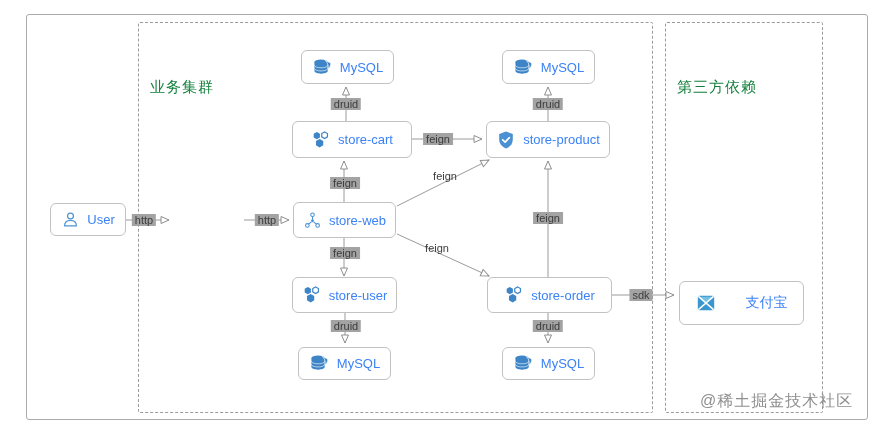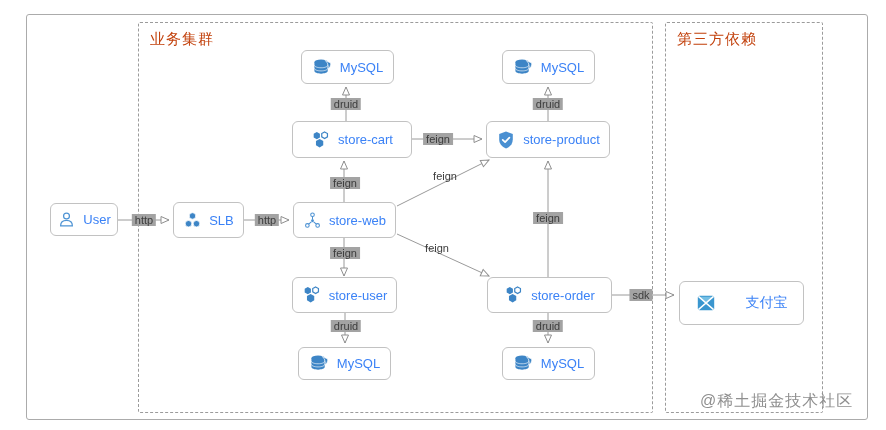--- a/index.html
+++ b/index.html
@@ -9,22 +9,22 @@
   }
   .outer {
     position:absolute; left:26px; top:14px; width:842px; height:406px;
     border:1px solid #ababab; border-radius:3px; box-sizing:border-box; z-index:0;
   }
   .group {
     position:absolute; border:1px dashed #9b9b9b; border-radius:2px;
     box-sizing:border-box; z-index:1;
   }
   .group-label {
-    display:block; font-size:15px; color:#c2410c; font-weight:500;
-    padding:7px 0 0 11px; letter-spacing:1px;
+    display:block; font-size:15px; color:#15803d; font-weight:500;
+    padding:7px 0 0 11px; letter-spacing:1px;margin-top:48px;
   }
   svg.arrows { position:absolute; left:0; top:0; z-index:2; }
   .node {
     position:absolute; display:flex; align-items:center; justify-content:center;
     gap:7px; background:#fff; border:1px solid #c2c2c2; border-radius:6px;
     font-size:13px; color:#3b82f6; box-sizing:border-box; z-index:3; white-space:nowrap;
   }
   .node .ic { display:flex; align-items:center; }
   .edge-label {
     position:absolute; transform:translate(-50%,-50%); font-size:11px;
@@ -81,40 +81,30 @@
   <span class="edge-label" style="left:438px;top:139px">feign</span>
   <span class="edge-label no-bg" style="left:445px;top:176px">feign</span>
   <span class="edge-label" style="left:345px;top:253px">feign</span>
   <span class="edge-label no-bg" style="left:437px;top:248px">feign</span>
   <span class="edge-label" style="left:548px;top:218px">feign</span>
   <span class="edge-label" style="left:548px;top:104px">druid</span>
   <span class="edge-label" style="left:346px;top:326px">druid</span>
   <span class="edge-label" style="left:548px;top:326px">druid</span>
   <span class="edge-label" style="left:641px;top:295px">sdk</span>
 
-  <div class="node" style="left:50px;top:203px;width:68px;height:33px">
+  <div class="node" style="left:50px;top:203px;width:76px;height:33px">
     <span class="ic">
       <svg width="19" height="19" viewBox="0 0 20 20" fill="none" stroke="#4f94d4" stroke-width="1.3">
         <circle cx="10" cy="6.3" r="3.1"></circle>
         <path d="M3.8 16.8 C3.8 12.9 6.6 10.9 10 10.9 C13.4 10.9 16.2 12.9 16.2 16.8 Z" stroke-linejoin="round"></path>
       </svg>
     </span>
     <span>User</span>
   </div>
 
-  <div class="node" style="left:173px;top:202px;width:71px;height:36px">
-    <span class="ic">
-      <svg width="19" height="19" viewBox="0 0 20 20">
-        <circle cx="10" cy="5.2" r="3.4" fill="#3d85c6" stroke="#fff" stroke-width="0.8"></circle>
-        <circle cx="5.8" cy="13.4" r="3.4" fill="#3d85c6" stroke="#fff" stroke-width="0.8"></circle>
-        <circle cx="14.2" cy="13.4" r="3.4" fill="#3d85c6" stroke="#fff" stroke-width="0.8"></circle>
-      </svg>
-    </span>
-    <span>SLB</span>
-  </div>
 
   <div class="node" style="left:293px;top:202px;width:103px;height:36px">
     <span class="ic">
       <svg width="19" height="19" viewBox="0 0 20 20">
         <g stroke="#4a90d2" stroke-width="1.1" fill="none">
           <line x1="10" y1="9" x2="10" y2="5.8"></line>
           <line x1="8.8" y1="11.4" x2="5.9" y2="13.9"></line>
           <line x1="11.2" y1="11.4" x2="14.1" y2="13.9"></line>
           <circle cx="10" cy="3.9" r="1.9" fill="#fff"></circle>
           <circle cx="4.6" cy="15.2" r="1.9" fill="#fff"></circle>

